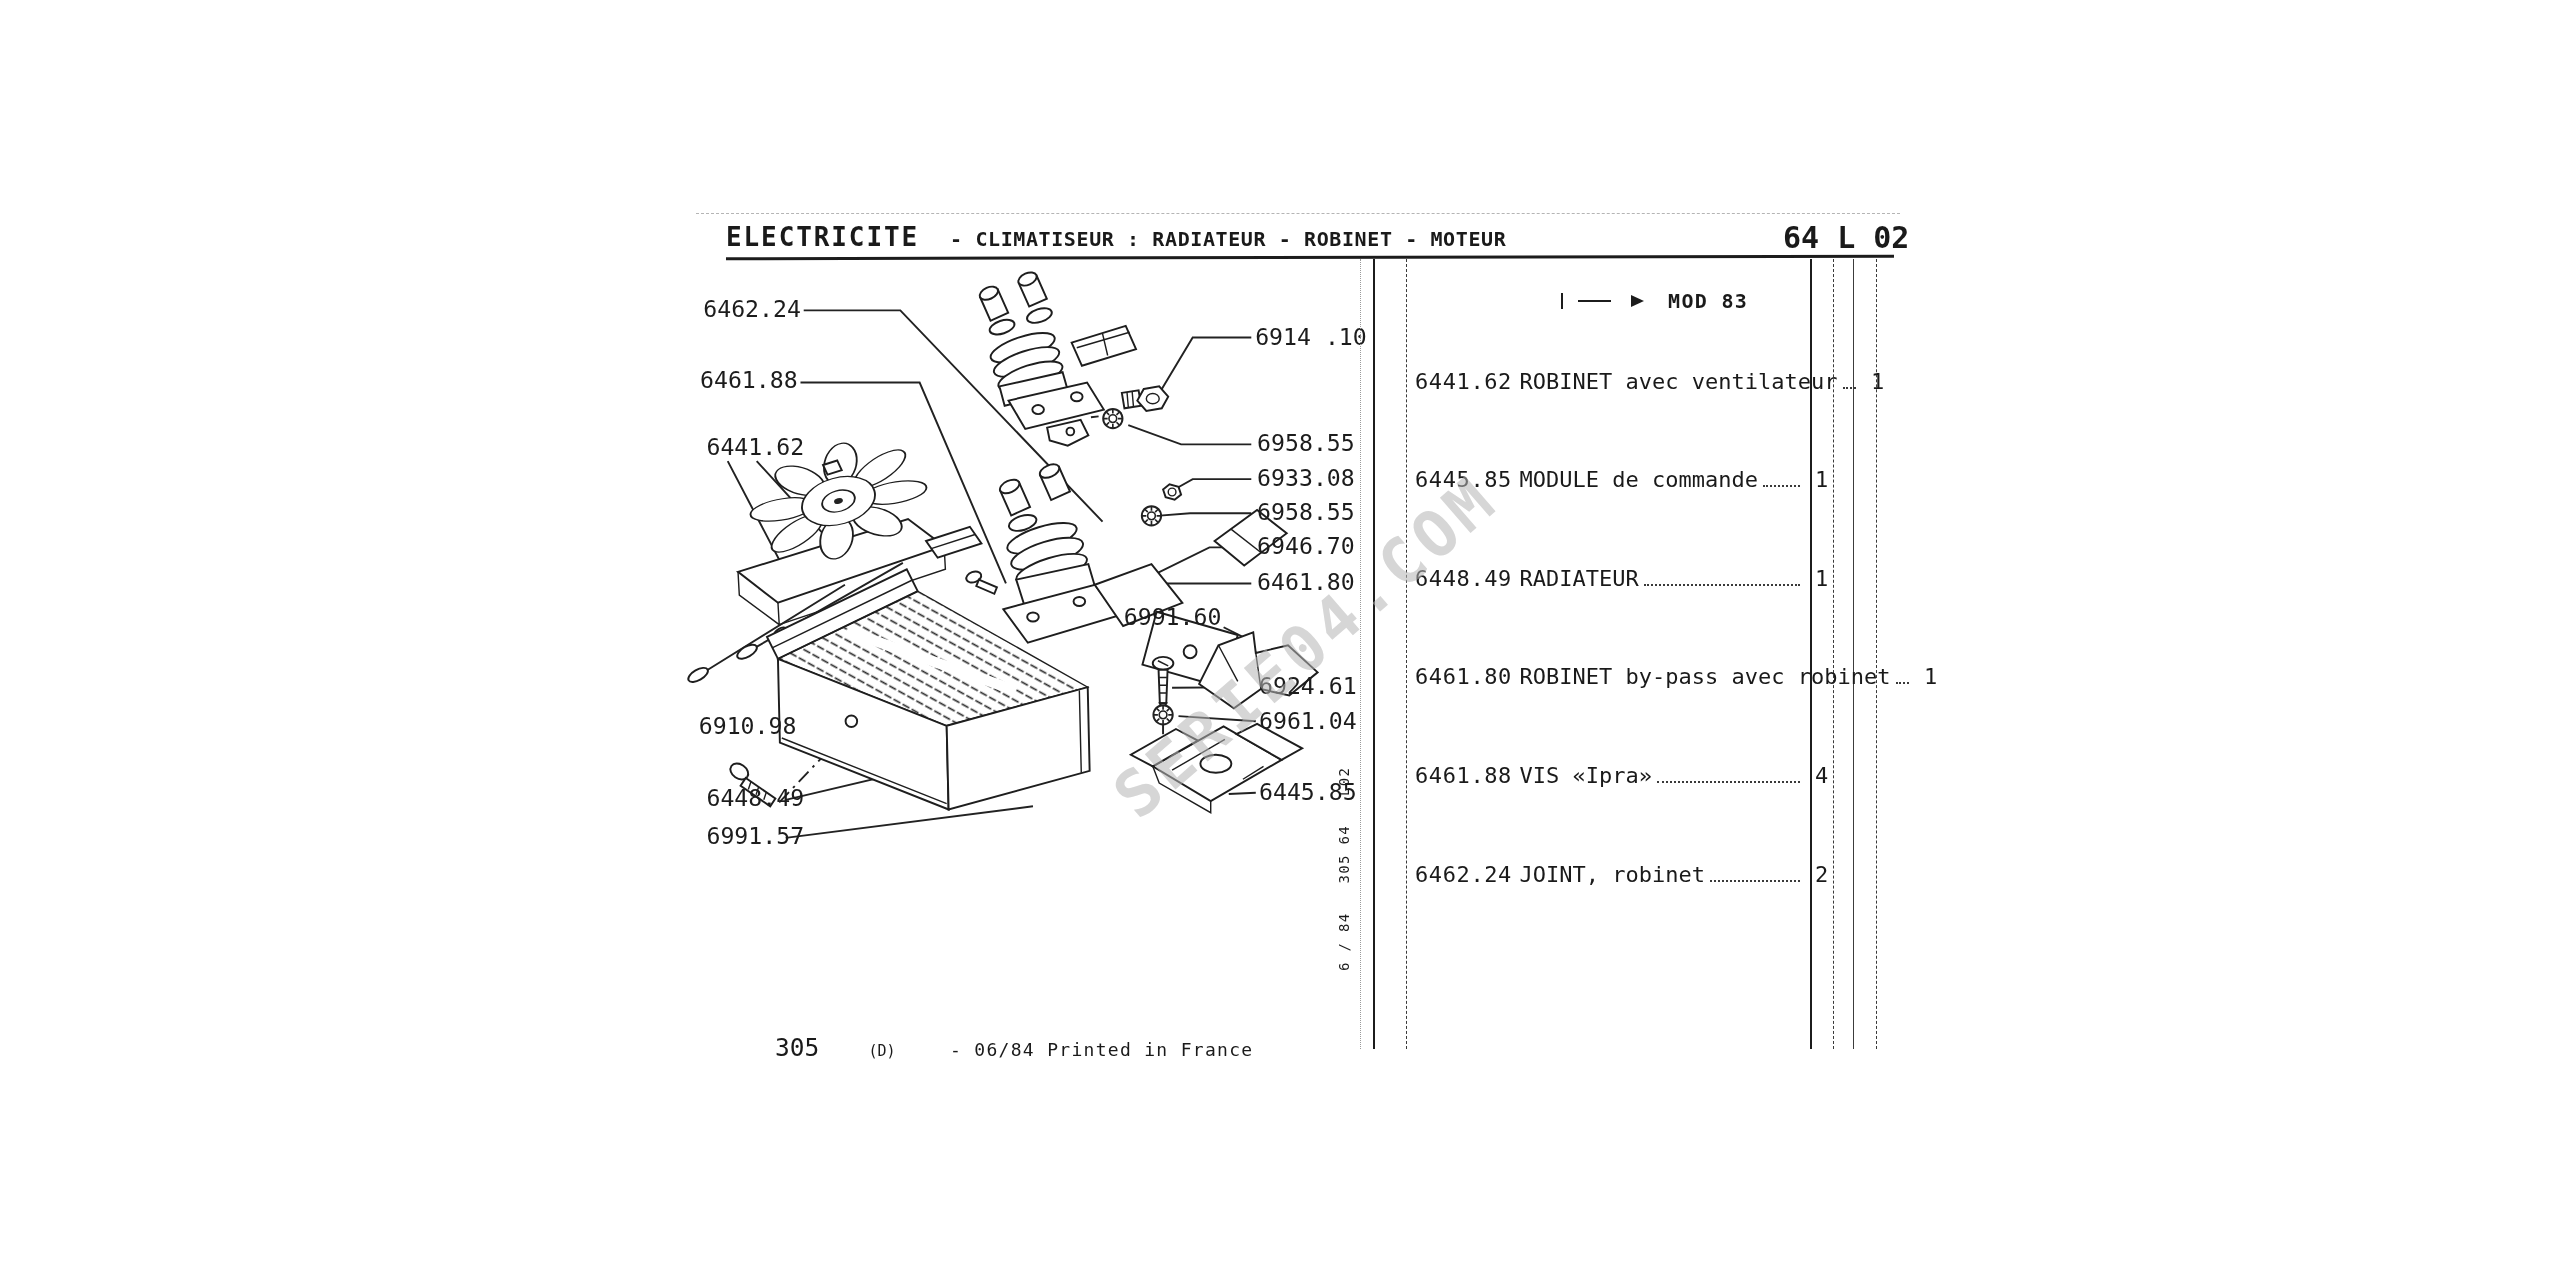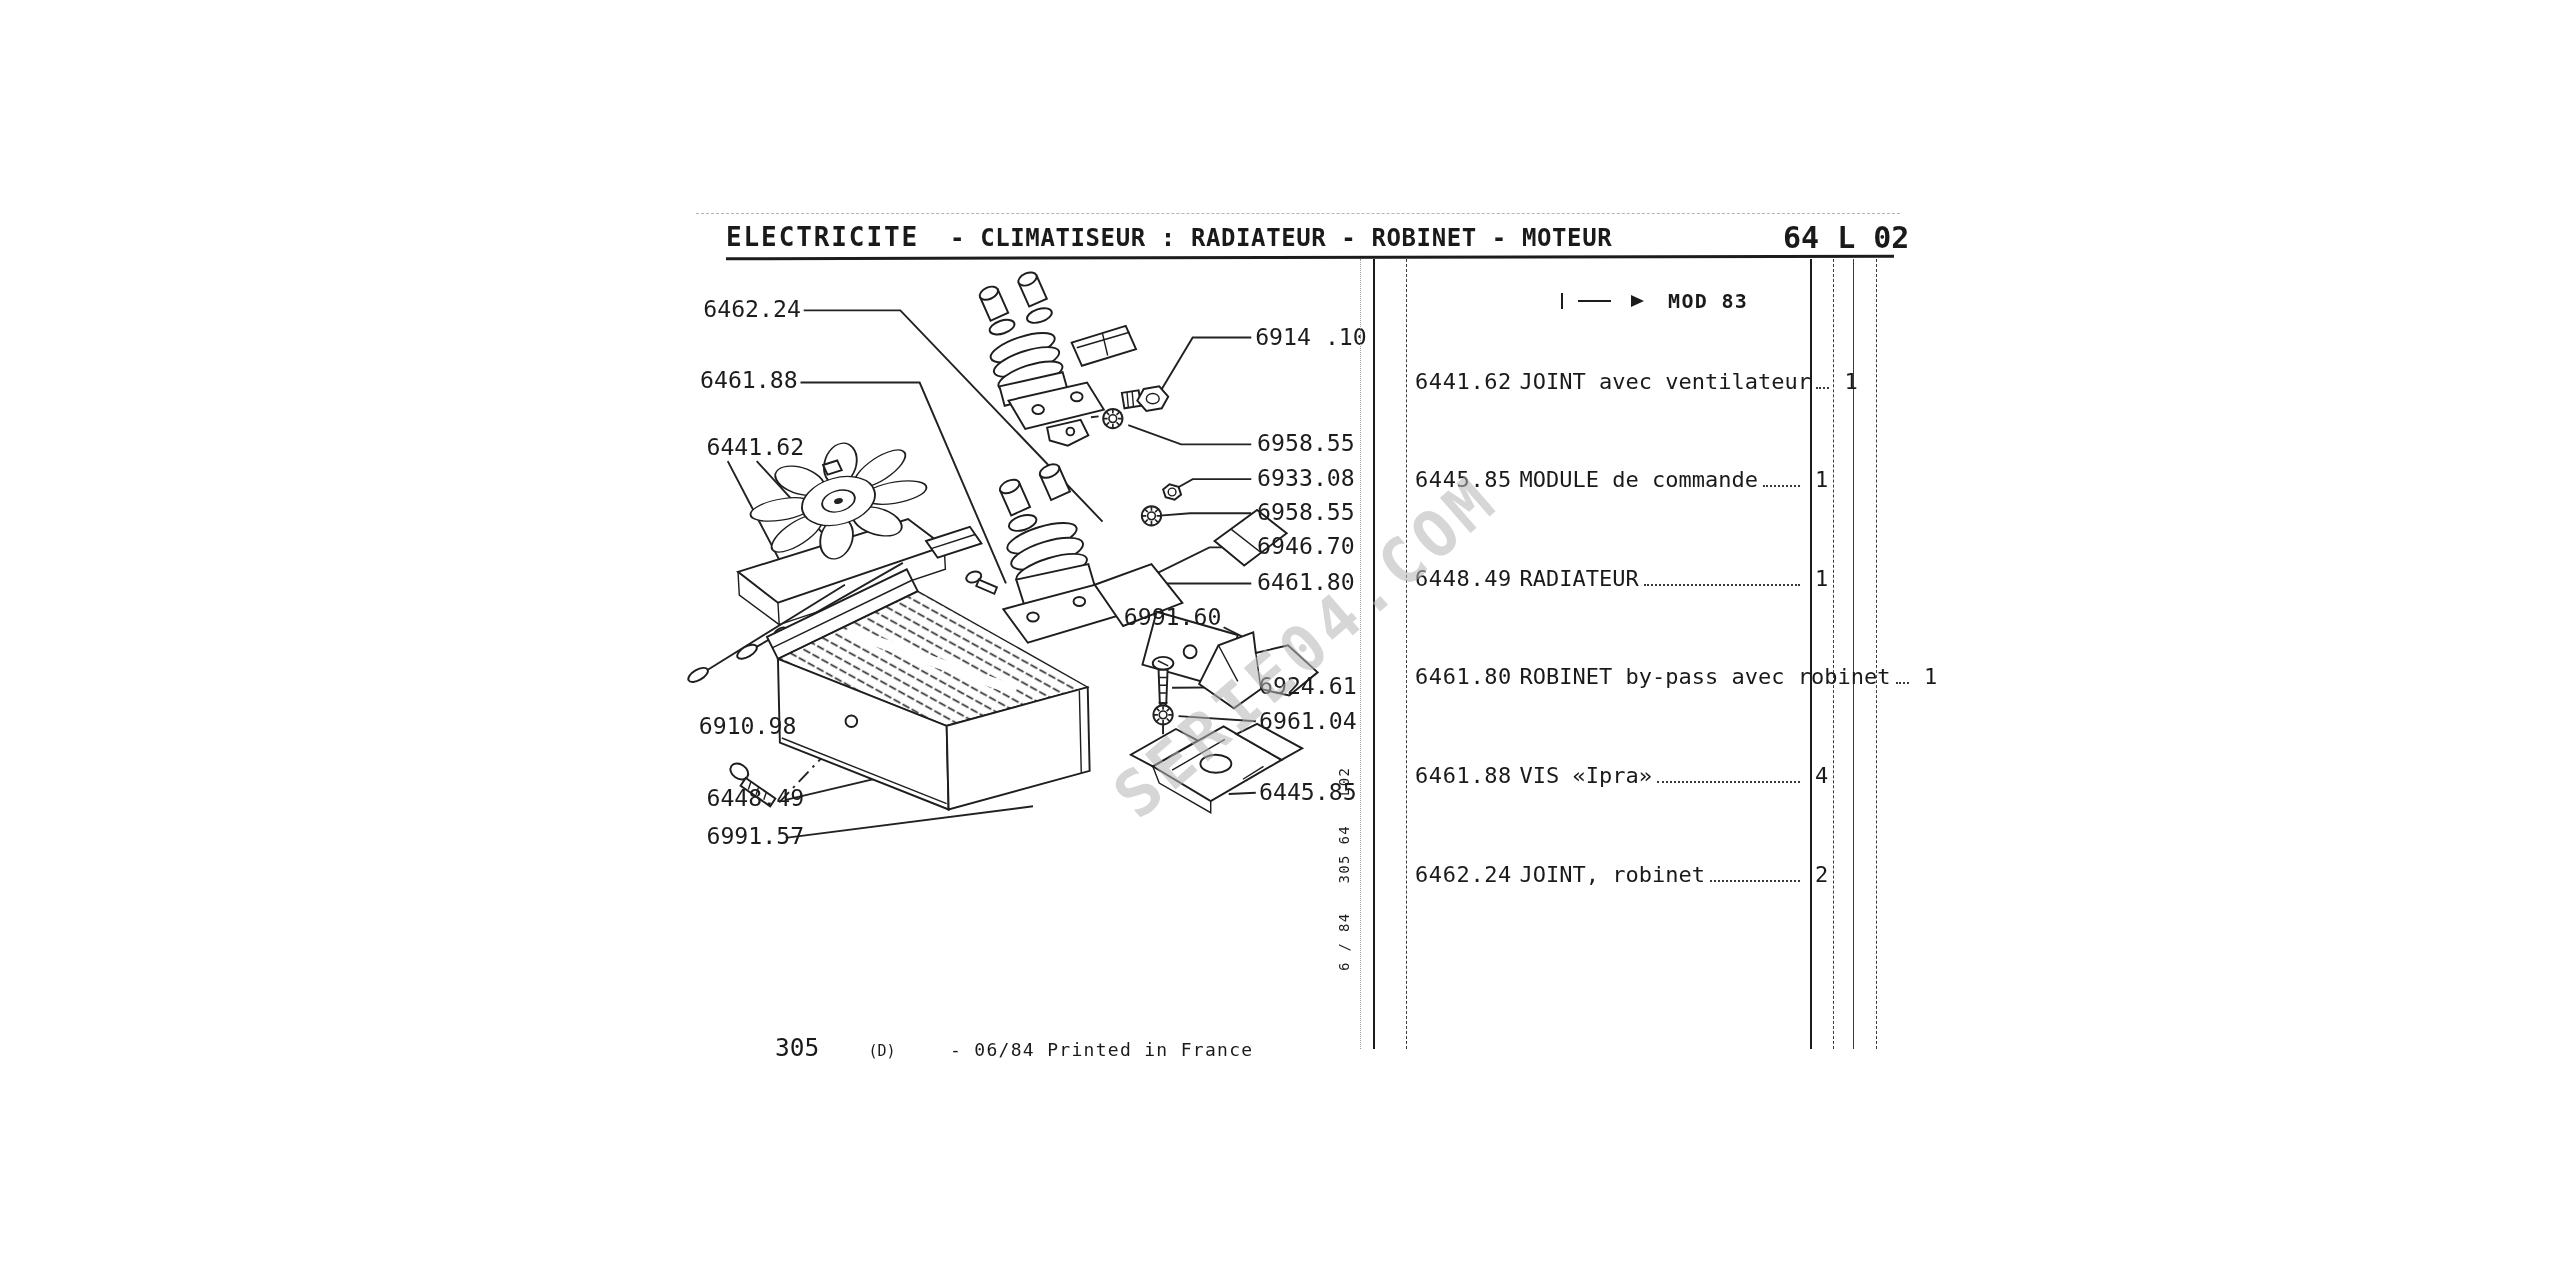--- a/index.html
+++ b/index.html
@@ -4,21 +4,21 @@
 <style>
   html,body{margin:0;padding:0;}
   body{
     width:2576px;height:1288px;position:relative;background:#ffffff;
     font-family:"DejaVu Sans Mono",monospace;color:#1a1a1a;overflow:hidden;
   }
   .abs{position:absolute;}
   
   #header{left:726px;top:222px;display:flex;align-items:baseline;gap:31px;z-index:20;}
   #header .main{font-size:26px;font-weight:bold;letter-spacing:1.9px;}
-  #header .rest{font-size:24px;font-weight:bold;letter-spacing:0.6px;}
+  #header .rest{font-size:20px;font-weight:bold;letter-spacing:0.6px;}
   #page-code{left:1783px;top:220px;font-size:30px;font-weight:bold;z-index:20;}
   #header-rule{left:726px;top:256px;width:1168px;height:3.2px;background:#1c1c1c;transform:rotate(-0.12deg);z-index:20;}
   #top-noise{left:696px;top:213px;width:1204px;height:0;border-top:1.9px dashed rgba(120,120,120,.55);z-index:5;}
   
   .vline{position:absolute;top:259px;height:790px;z-index:20;}
   .vline.solid{width:1.9px;background:#1c1c1c;}
   .vline.thin{width:1.3px;background:#3c3c3c;}
   .vline.dashed{width:0;border-left:1.9px dashed #3a3a3a;}
   .vline.dotted{width:0;border-left:1.3px dotted #9a9a9a;}
   #mod-note{left:1561px;top:289px;display:flex;align-items:center;gap:24px;z-index:20;}
@@ -69,21 +69,21 @@
 
 <div class="abs" id="mod-note">
   <span class="tick"></span>
   <span class="shaft"></span>
   <span class="head"></span>
   <span class="lbl">MOD 83</span>
 </div>
 
 <div class="prow" style="top:368px;">
   <span class="ref">6441.62</span>
-  <span class="lab">JOINT avec ventilateur</span>
+  <span class="lab">ROBINET avec ventilateur</span>
   <span class="dots"></span>
   <span class="qty">1</span>
 </div>
 <div class="prow" style="top:466px;">
   <span class="ref">6445.85</span>
   <span class="lab">MODULE de commande</span>
   <span class="dots"></span>
   <span class="qty">1</span>
 </div>
 <div class="prow" style="top:565px;">

